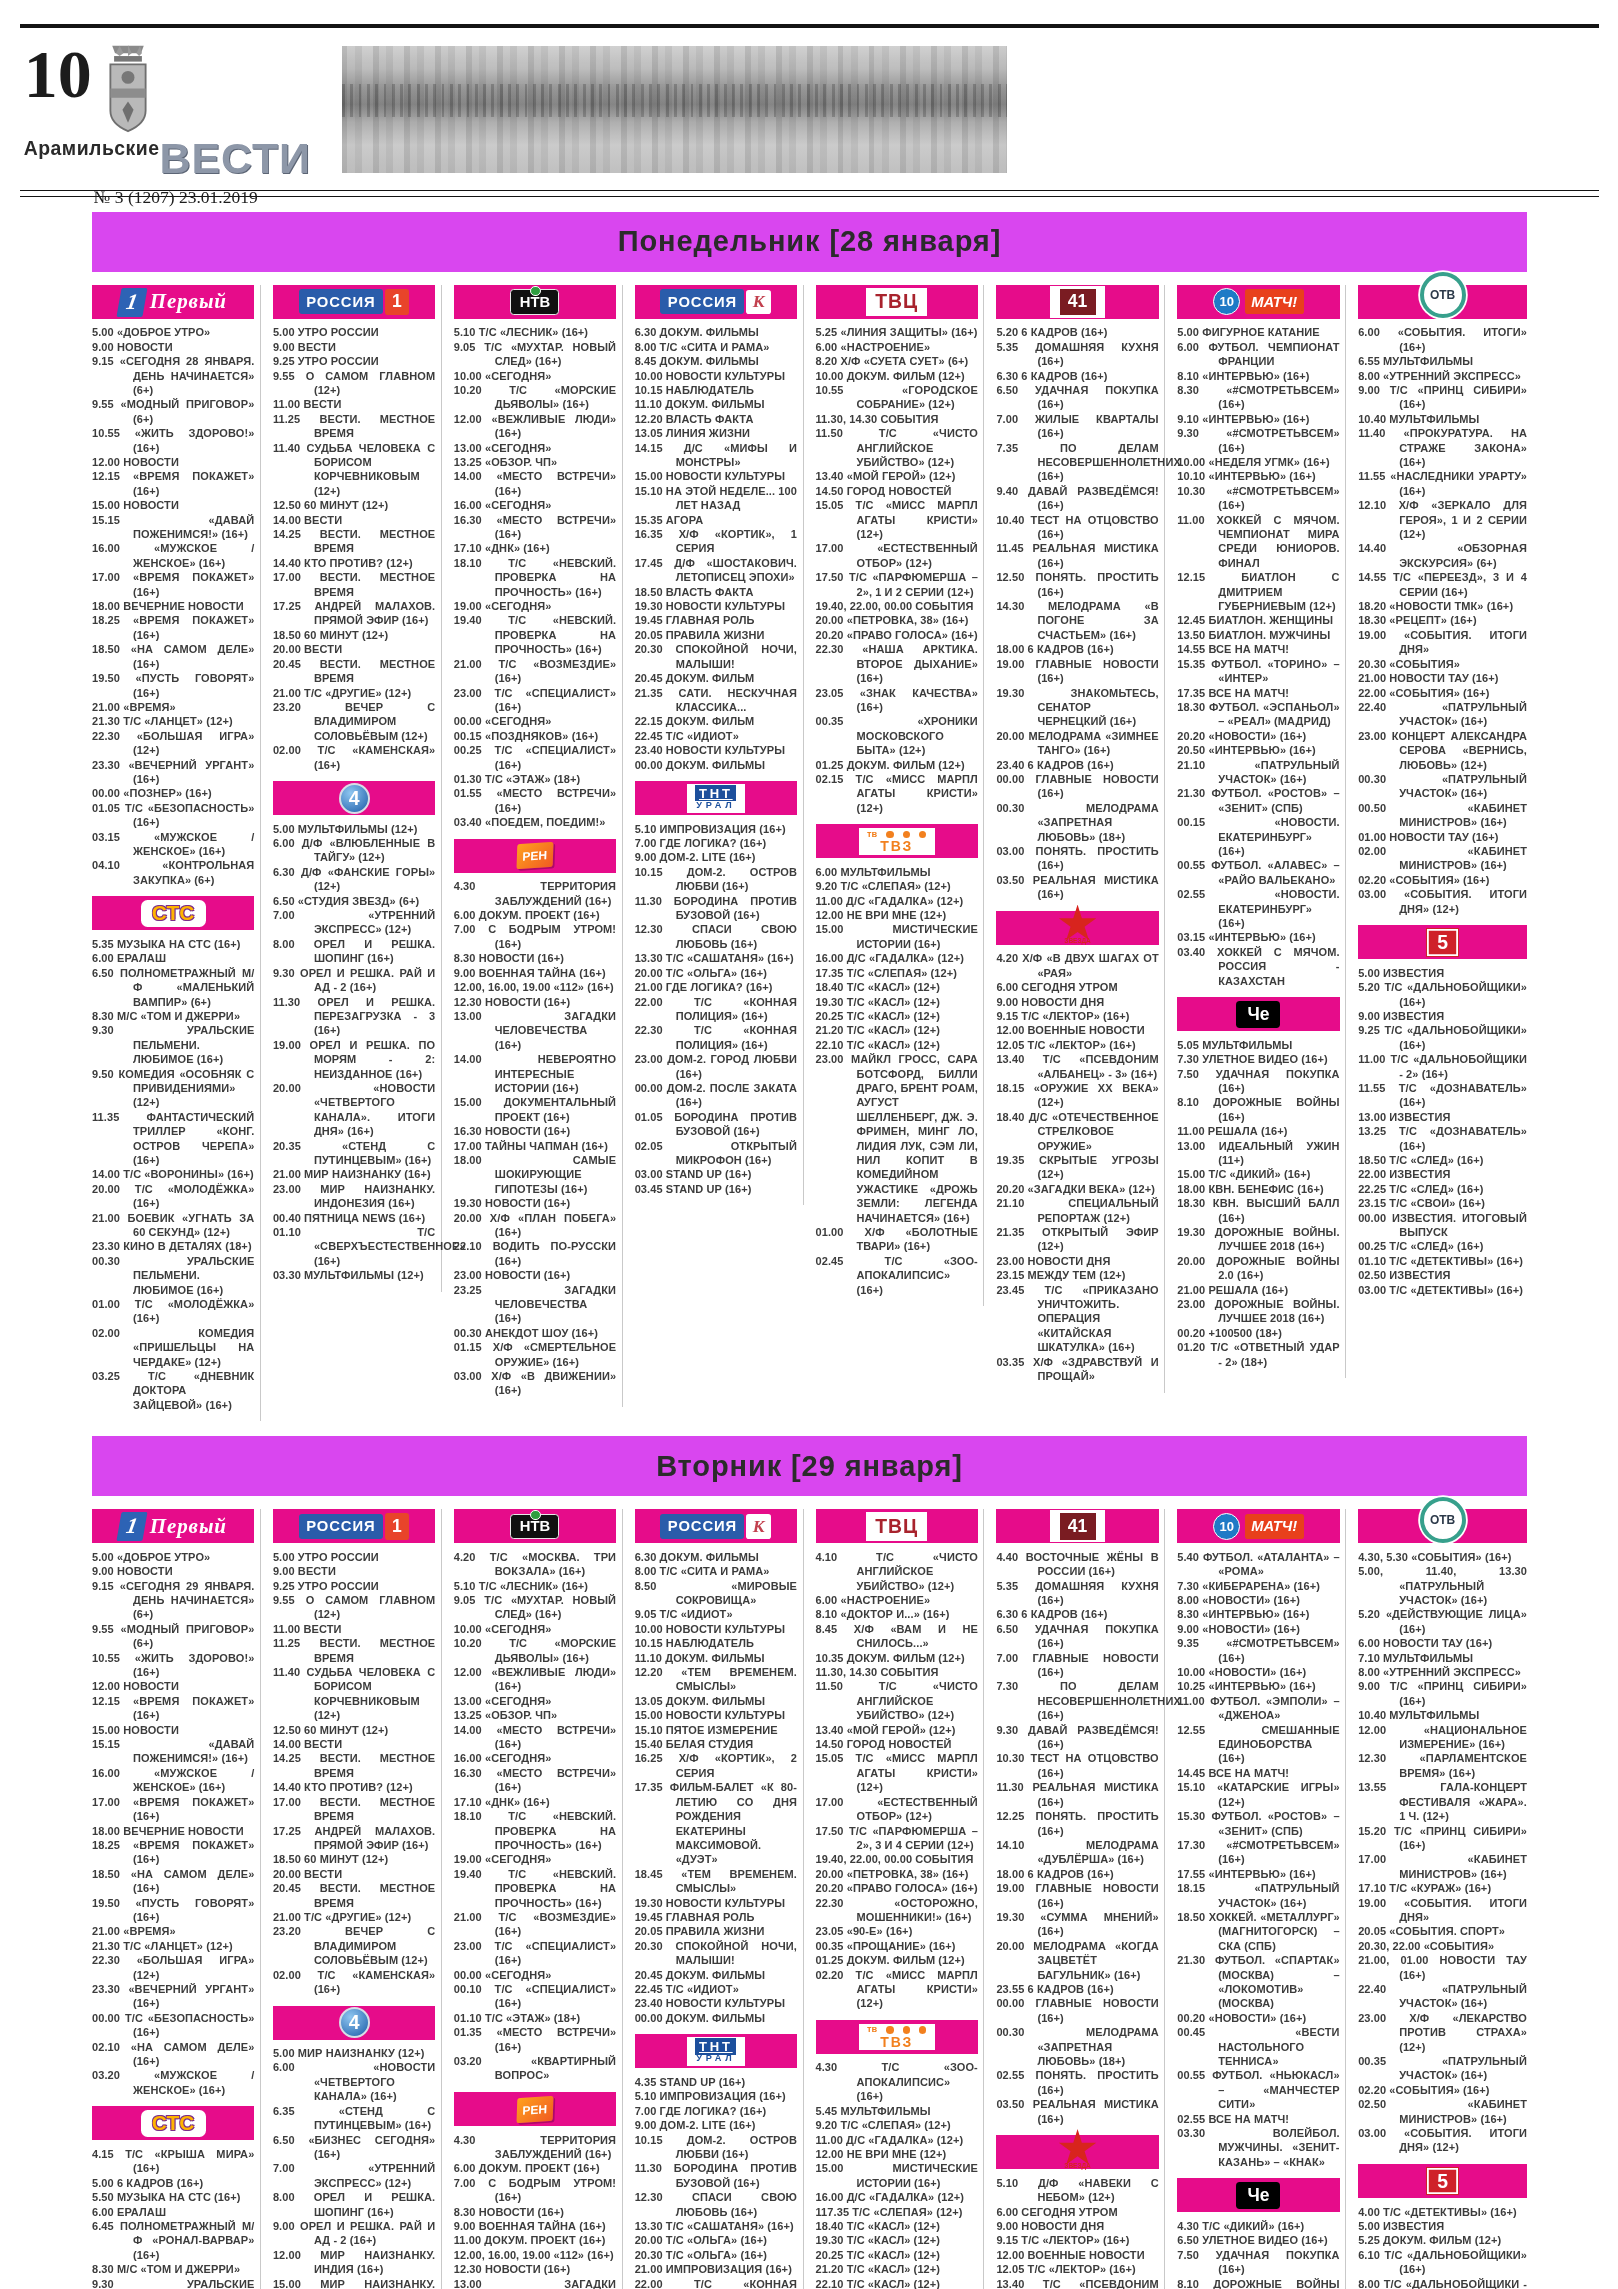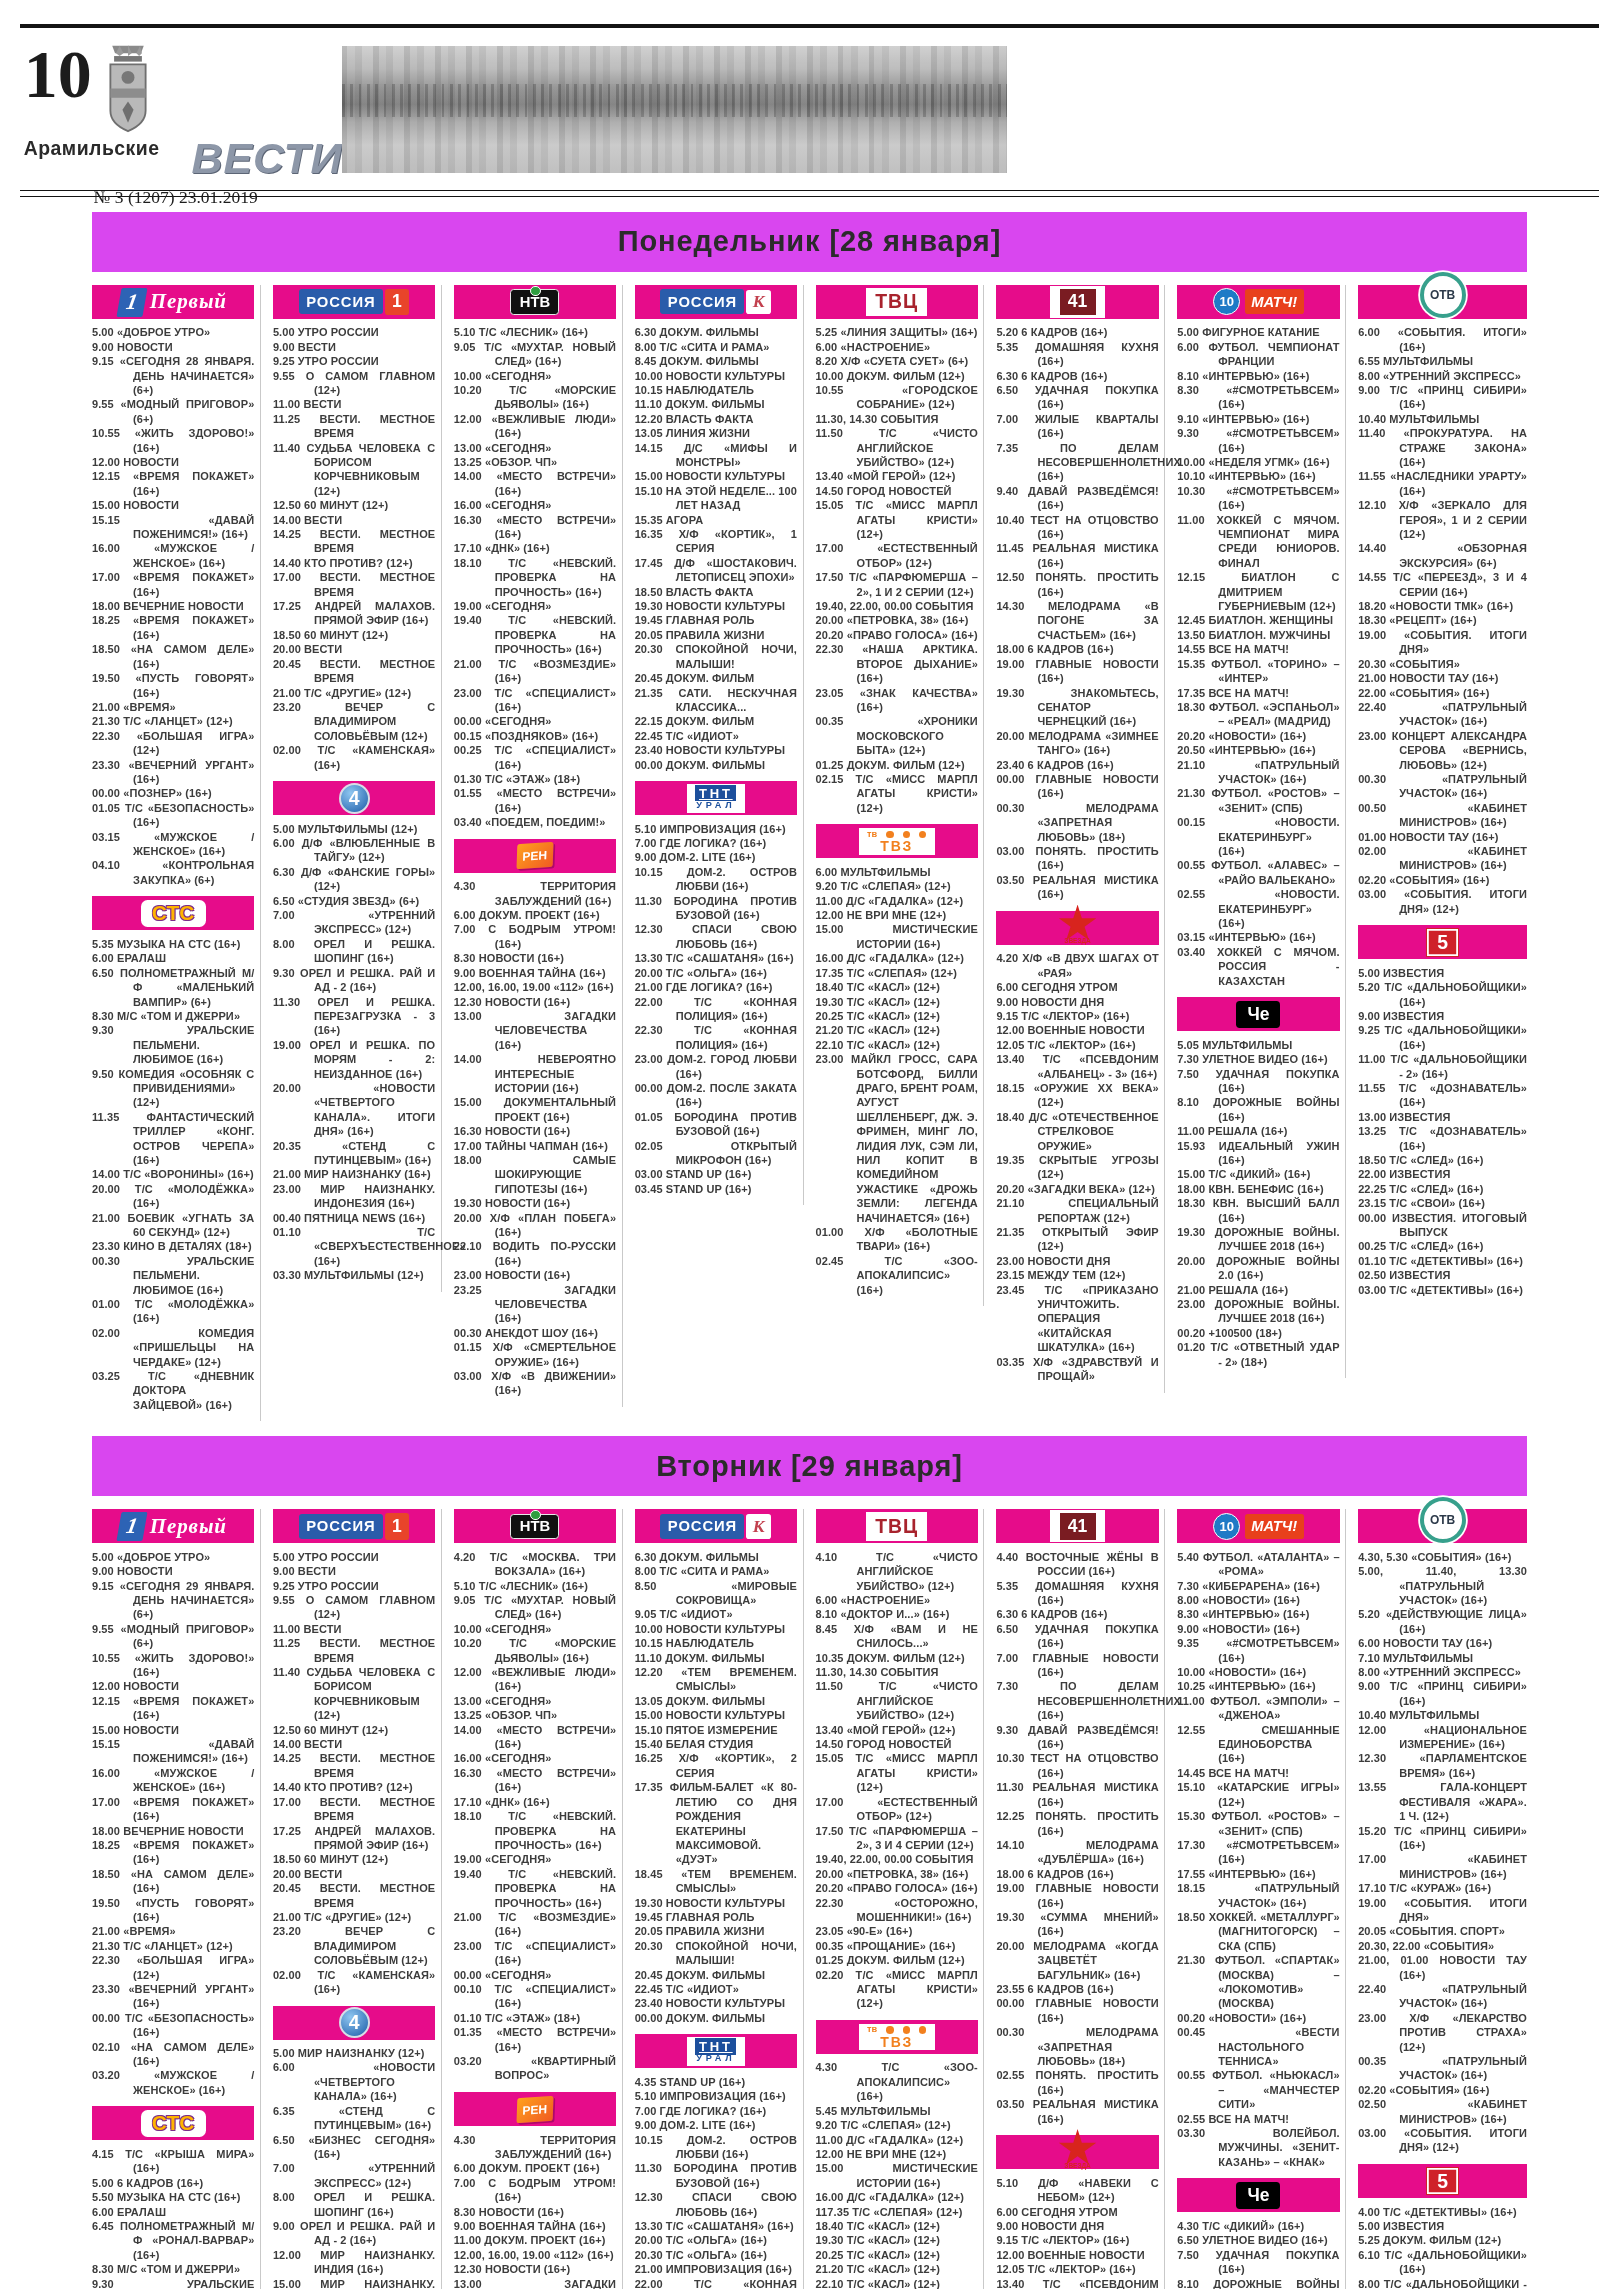--- a/index.html
+++ b/index.html
@@ -8,21 +8,21 @@
   .rule-top{height:3.7px;background:#141414;margin-bottom:9.2px;}
   .rule-double{height:5.5px;border-top:1.8px solid #141414;border-bottom:1.8px solid #141414;margin-top:9.2px;}
 
   
   header{display:flex;align-items:flex-start;gap:13px;height:138px;padding:5.5px 3.7px 0;}
   .mast-left{width:305px;display:flex;flex-wrap:wrap;align-items:flex-start;}
   .pageno{font-family:"Liberation Serif",serif;font-weight:bold;font-size:68px;line-height:0.95;color:#1c1c1c;}
   .crest{width:54px;height:89px;margin:1.8px 5.5px 0 9.2px;}
   .mast-text{display:flex;flex-direction:row;margin-top:3.7px;}
   .mast-top{font-size:19.4px;font-weight:bold;color:#2a2a2a;letter-spacing:0.5px;}
-  .mast-main{font-size:43px;font-weight:800;font-style:italic;color:#8d97a8;letter-spacing:0.9px;line-height:1;text-shadow:0.9px 0.9px 0 #5c6575;margin-left:32px;}
+  .mast-main{font-size:43px;font-weight:800;color:#8d97a8;letter-spacing:0.9px;line-height:1;text-shadow:0.9px 0.9px 0 #5c6575;}
   .issue{width:100%;font-family:"Liberation Serif",serif;font-size:17.5px;color:#1c1c1c;margin:7.4px 0 0 70px;}
   .photo{flex:0 0 665px;height:127px;margin-top:3.7px;background:
      linear-gradient(180deg,#d8d8d8 0%,#c3c3c3 18%,#9d9d9d 34%,#8a8a8a 46%,#b5b5b5 60%,#d2d2d2 78%,#c7c7c7 100%);
      position:relative;overflow:hidden;}
   .photo::before{content:"";position:absolute;inset:0;
      background:repeating-linear-gradient(90deg,rgba(60,60,60,.35) 0 5.5px,rgba(150,150,150,.25) 5.5px 13px,rgba(90,90,90,.3) 13px 20px,rgba(190,190,190,.25) 20px 31px);
      mix-blend-mode:multiply;opacity:.5;}
   .photo::after{content:"";position:absolute;left:0;right:0;top:30%;height:26%;
      background:repeating-linear-gradient(90deg,rgba(40,40,40,.5) 0 2.8px,rgba(130,130,130,.2) 2.8px 8.3px);opacity:.55;}
   .tv-title{flex:1;display:flex;align-items:center;justify-content:flex-end;gap:16.6px;margin-top:31px;white-space:nowrap;}
@@ -503,21 +503,21 @@
               <div class="lgwrap" style="display: flex; align-items: center; gap: 4.6px;">
                 <span class="lg-che">Че</span>
               </div>
             </div>
             <div class="progs">
               <div class="prog">5.05 МУЛЬТФИЛЬМЫ</div>
               <div class="prog">7.30 УЛЕТНОЕ ВИДЕО (16+)</div>
               <div class="prog">7.50 УДАЧНАЯ ПОКУПКА (16+)</div>
               <div class="prog">8.10 ДОРОЖНЫЕ ВОЙНЫ (16+)</div>
               <div class="prog">11.00 РЕШАЛА (16+)</div>
-              <div class="prog">15.93 ИДЕАЛЬНЫЙ УЖИН (16+)</div>
+              <div class="prog">13.00 ИДЕАЛЬНЫЙ УЖИН (11+)</div>
               <div class="prog">15.00 Т/С «ДИКИЙ» (16+)</div>
               <div class="prog">18.00 КВН. БЕНЕФИС (16+)</div>
               <div class="prog">18.30 КВН. ВЫСШИЙ БАЛЛ (16+)</div>
               <div class="prog">19.30 ДОРОЖНЫЕ ВОЙНЫ. ЛУЧШЕЕ 2018 (16+)</div>
               <div class="prog">20.00 ДОРОЖНЫЕ ВОЙНЫ 2.0 (16+)</div>
               <div class="prog">21.00 РЕШАЛА (16+)</div>
               <div class="prog">23.00 ДОРОЖНЫЕ ВОЙНЫ. ЛУЧШЕЕ 2018 (16+)</div>
               <div class="prog">00.20 +100500 (18+)</div>
               <div class="prog">01.20 Т/С «ОТВЕТНЫЙ УДАР - 2» (18+)</div>
             </div>

